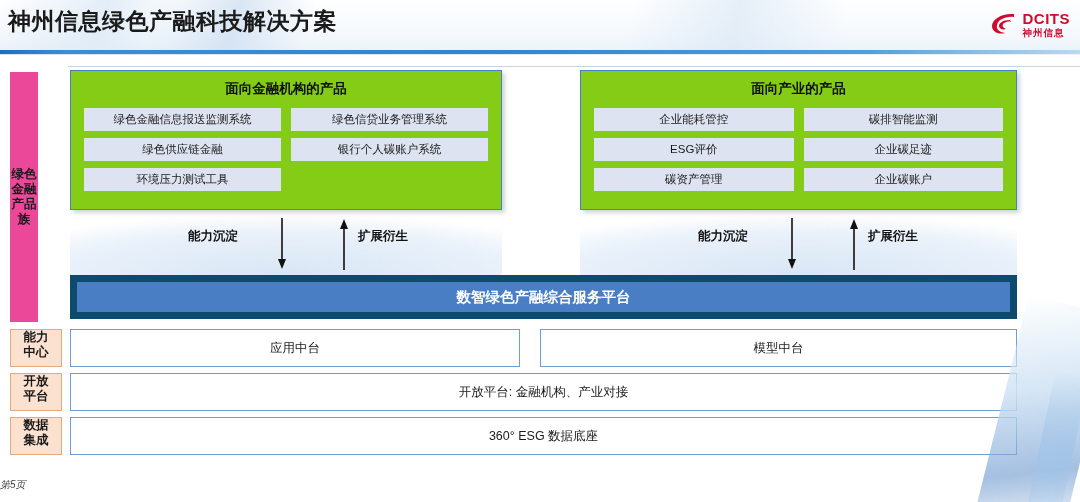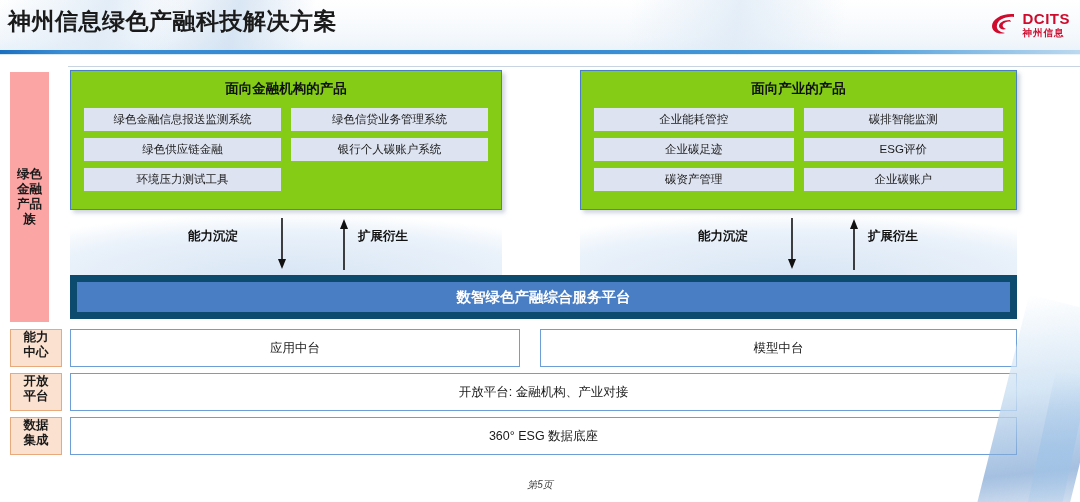--- a/index.html
+++ b/index.html
@@ -57,22 +57,22 @@
   }
   .deco-streak2 {
     position: absolute; right: 6px; bottom: -20px;
     width: 34px; height: 150px;
     background: linear-gradient(170deg, rgba(255,255,255,0) 0%, rgba(160,196,232,.7) 55%, rgba(255,255,255,0) 100%);
     transform: rotate(12deg); pointer-events: none;
   }
 
   
   .side-green {
-    position: absolute; left: 10px; top: 72px; width: 39px; height: 250px;
-    background: #fca5a5; display: flex; align-items: center; justify-content: center;
+    position: absolute; left: 10px; top: 72px; width: 28px; height: 250px;
+    background: #ec4899; display: flex; align-items: center; 
   }
   .side-green-label {
     font-size: 12.5px; font-weight: bold; color: #1a1a1a; line-height: 1.22;
     text-align: center; width: 32px;
   }
   .side-orange {
     position: absolute; left: 10px; width: 52px;
     background: #fbe1d0; border: 1px solid #e8a97c;
     display: flex; align-items: flex-start; justify-content: center;
   }
@@ -141,21 +141,21 @@
     font-size: 12.5px; color: #1a1a1a;
   }
   #box-app   { left: 70px;  top: 329px; width: 450px; height: 38px; }
   #box-model { left: 540px; top: 329px; width: 477px; height: 38px; }
   #box-open  { left: 70px;  top: 373px; width: 947px; height: 38px; }
   #box-data  { left: 70px;  top: 417px; width: 947px; height: 38px; }
 
   
   .footer-page {
     position: absolute; left: 0; top: 478px; width: 1080px;
-    text-align: center; font-size: 10px; font-style: italic; color: #3c3c3c;
+    font-size: 10px; font-style: italic; color: #3c3c3c;
   }
 </style>
 </head>
 <body>
 
 <div id="slide">
 
   <div class="header">
     <div class="header-title">神州信息绿色产融科技解决方案</div>
 
@@ -198,22 +198,22 @@
       <div class="chip">银行个人碳账户系统</div>
       <div class="chip">环境压力测试工具</div>
     </div>
   </div>
 
   <div class="panel" id="panel-right">
     <div class="panel-title">面向产业的产品</div>
     <div class="chip-grid">
       <div class="chip">企业能耗管控</div>
       <div class="chip">碳排智能监测</div>
+      <div class="chip">ESG评价</div>
       <div class="chip">企业碳足迹</div>
-      <div class="chip">ESG评价</div>
       <div class="chip">碳资产管理</div>
       <div class="chip">企业碳账户</div>
     </div>
   </div>
 
   <div class="hill" id="hill-left"></div>
   <div class="hill" id="hill-right"></div>
 
   <div class="flow" id="flow-left">
     <span class="flow-label flow-lbl-a">能力沉淀</span>

